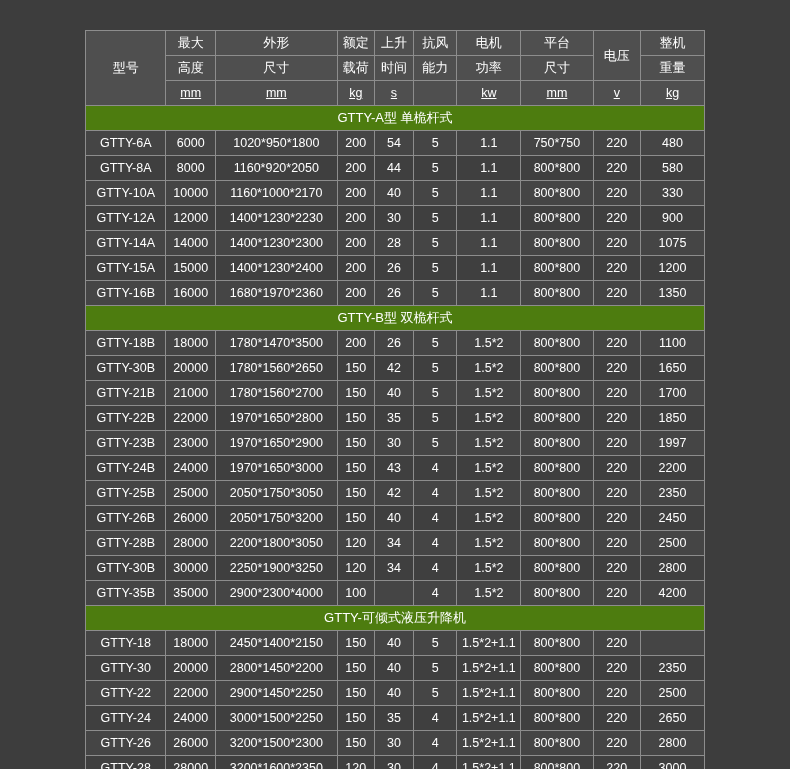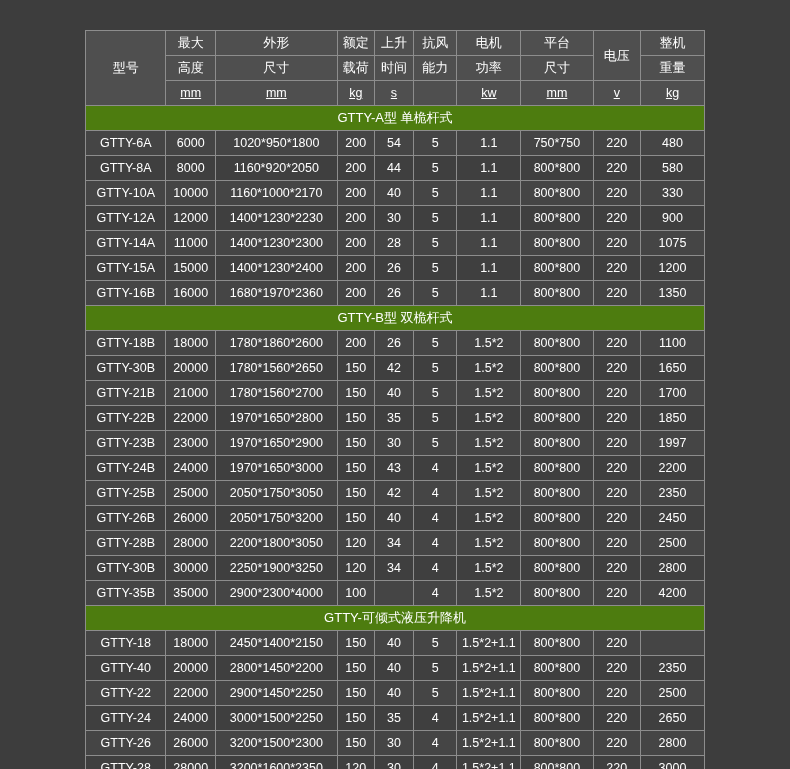--- a/index.html
+++ b/index.html
@@ -177,21 +177,21 @@
             <td>200</td>
             <td>30</td>
             <td>5</td>
             <td>1.1</td>
             <td>800*800</td>
             <td>220</td>
             <td>900</td>
           </tr>
           <tr class="row-odd">
             <td>GTTY-14A</td>
-            <td>11000</td>
+            <td>14000</td>
             <td>1400*1230*2300</td>
             <td>200</td>
             <td>28</td>
             <td>5</td>
             <td>1.1</td>
             <td>800*800</td>
             <td>220</td>
             <td>1075</td>
           </tr>
           <tr class="row-even">
@@ -217,21 +217,21 @@
             <td>800*800</td>
             <td>220</td>
             <td>1350</td>
           </tr>
           <tr class="group">
             <td colspan="10">GTTY-B型 双桅杆式</td>
           </tr>
           <tr class="row-odd">
             <td>GTTY-18B</td>
             <td>18000</td>
-            <td>1780*1860*2600</td>
+            <td>1780*1470*3500</td>
             <td>200</td>
             <td>26</td>
             <td>5</td>
             <td>1.5*2</td>
             <td>800*800</td>
             <td>220</td>
             <td>1100</td>
           </tr>
           <tr class="row-even">
             <td>GTTY-30B</td>
@@ -362,21 +362,21 @@
             <td>2450*1400*2150</td>
             <td>150</td>
             <td>40</td>
             <td>5</td>
             <td>1.5*2+1.1</td>
             <td>800*800</td>
             <td>220</td>
             <td></td>
           </tr>
           <tr class="row-even">
-            <td>GTTY-40</td>
+            <td>GTTY-30</td>
             <td>20000</td>
             <td>2800*1450*2200</td>
             <td>150</td>
             <td>40</td>
             <td>5</td>
             <td>1.5*2+1.1</td>
             <td>800*800</td>
             <td>220</td>
             <td>2350</td>
           </tr>

